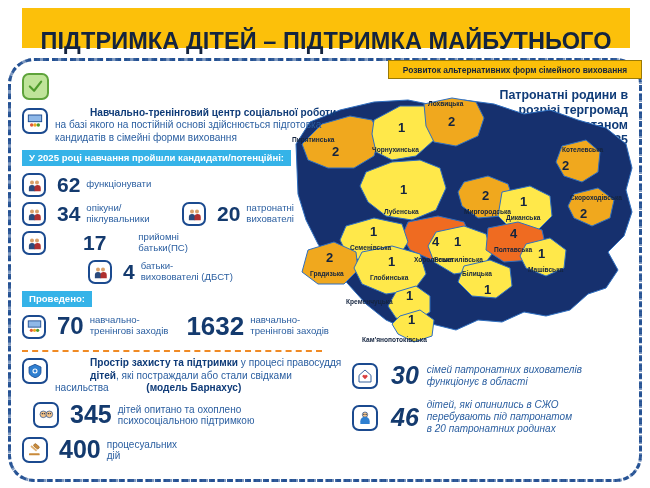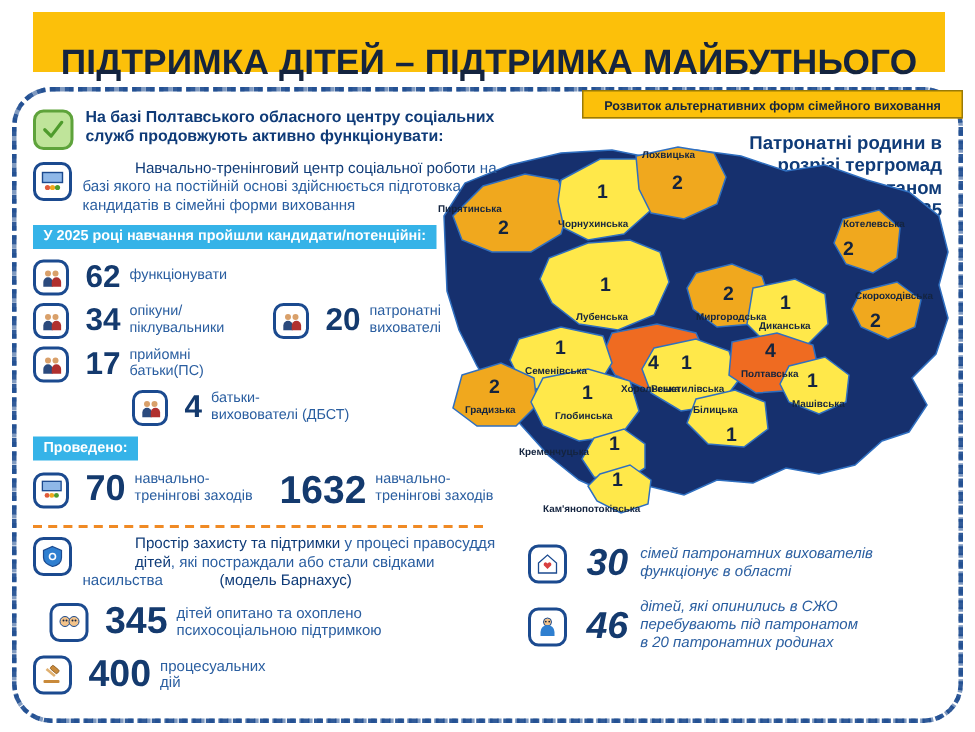--- a/index.html
+++ b/index.html
@@ -44,21 +44,21 @@
     flex:0 0 auto;border-radius:7px;display:flex;align-items:center;justify-content:center;
     box-sizing:border-box;
   }
   .ico-check{width:27px;height:27px;background:#bfe49a;border:2px solid #5ea33b;margin-right:8px;margin-top:1px;}
   .ico-check svg{width:17px;height:17px;}
   .ico-sq{width:26px;height:26px;background:#ffffff;border:2px solid #1b4a8f;margin-right:7px;margin-top:1px;font-size:14px;}
   .ico-sq.small{width:24px;height:24px;}
 
   .hdr-text{font-size:10.6px;font-weight:bold;line-height:1.22;color:#0f3b78;}
   .sub-text{font-size:10.1px;line-height:1.23;color:#2a5ea0;font-weight:normal;}
-  .sub-text b{font-weight:normal;color:#0f3b78;padding-left:35px;}
+  .sub-text b{font-weight:bold;color:#0f3b78;padding-left:35px;}
 
   .ribbon{
     display:inline-block;background:#35b3e8;color:#ffffff;font-size:9.6px;font-weight:bold;
     padding:2px 7px 3px 7px;margin-top:6px;
   }
 
   .statgrid{display:flex;flex-wrap:wrap;margin-top:6px;}
   .stat{display:flex;align-items:center;margin-bottom:4px;}
   .stat .num{font-size:21px;font-weight:bold;color:#143a6e;margin:0 6px 0 4px;line-height:1;}
   .stat .lbl{font-size:9.6px;line-height:1.12;color:#2a5ea0;}
@@ -210,21 +210,20 @@
   </div>
 
   <div class="left">
 
     <div class="row">
       <div class="ico ico-check">
         <svg viewBox="0 0 24 24" fill="none" stroke="#4e9b2c" stroke-width="3" stroke-linecap="round" stroke-linejoin="round">
             <polyline points="4,12 10,18 20,5"></polyline>
           </svg>
       </div>
-      <div class="hdr-text" style="width:284px;">На базі Полтавського обласного центру соціальних служб продовжують активно функціонувати:</div>
     </div>
 
     <div class="row" style="margin-top:7px;">
       <div class="ico ico-sq">
         <svg viewBox="0 0 24 24" width="16" height="16">
             <rect x="2" y="3" width="20" height="10" fill="#8fb8e8" stroke="#1b4a8f" stroke-width="1.4"></rect>
             <circle cx="7" cy="18" r="2.6" fill="#e05b3a"></circle>
             <circle cx="12" cy="18" r="2.6" fill="#f0a81e"></circle>
             <circle cx="17" cy="18" r="2.6" fill="#4e9b2c"></circle>
           </svg>
@@ -266,21 +265,21 @@
           <svg viewBox="0 0 24 24" width="15" height="15">
               <circle cx="8" cy="7" r="3.2" fill="#d9a06a"></circle>
               <circle cx="16" cy="7" r="3.2" fill="#d9a06a"></circle>
               <path d="M3,21 v-5 a5,5 0 0 1 10,0 v5 z" fill="#2b4a7d"></path>
               <path d="M12,21 v-5 a5,5 0 0 1 10,0 v5 z" fill="#b0302f"></path>
             </svg>
         </div>
         <div class="num">20</div>
         <div class="lbl">патронатні<br>вихователі</div>
       </div>
-      <div class="stat" style="width:160px;">
+      <div class="stat" style="width:160px;gap:26px;">
         <div class="ico ico-sq small">
           <svg viewBox="0 0 24 24" width="15" height="15">
               <circle cx="8" cy="7" r="3.2" fill="#d9a06a"></circle>
               <circle cx="16" cy="7" r="3.2" fill="#d9a06a"></circle>
               <path d="M3,21 v-5 a5,5 0 0 1 10,0 v5 z" fill="#2b4a7d"></path>
               <path d="M12,21 v-5 a5,5 0 0 1 10,0 v5 z" fill="#b0302f"></path>
             </svg>
         </div>
         <div class="num">17</div>
         <div class="lbl">прийомні<br>батьки(ПС)</div>

